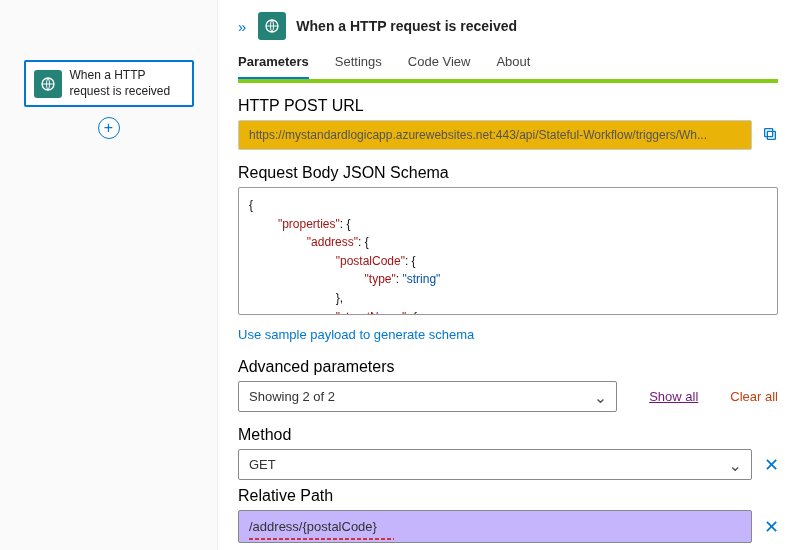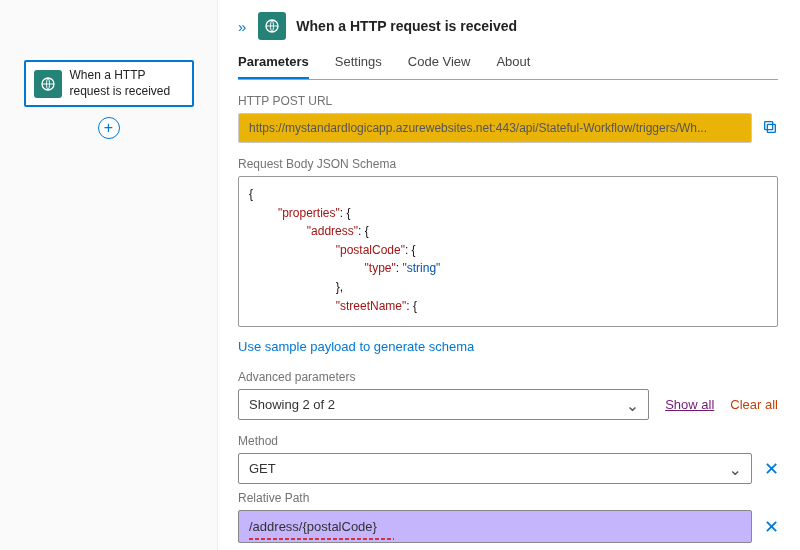--- a/index.html
+++ b/index.html
@@ -8,34 +8,34 @@
   .canvas { width: 218px; height: 100%; background: #fafafa; border-right: 1px solid #eee; padding-top: 60px; display: flex; flex-direction: column; align-items: center; }
   .node { width: 170px; border: 2px solid #0078d4; border-radius: 2px; background: #fff; display: flex; align-items: center; padding: 6px 8px; gap: 8px; }
   .node-icon, .hdr-icon { width: 28px; height: 28px; border-radius: 3px; background: #258277; display: flex; align-items: center; justify-content: center; flex: 0 0 28px; }
   .node-icon svg, .hdr-icon svg { width: 16px; height: 16px; fill: #fff; }
   .node-text { font-size: 12px; color: #222; line-height: 1.3; }
   .add-btn { margin-top: 10px; width: 22px; height: 22px; border: 1px solid #0078d4; border-radius: 50%; color: #0078d4; display: flex; align-items: center; justify-content: center; font-size: 16px; font-weight: 300; cursor: pointer; background:#fff; }
   .panel { flex: 1; height: 100%; padding: 12px 22px 0 20px; display: flex; flex-direction: column; overflow: hidden; }
   .panel-hdr { display: flex; align-items: center; gap: 10px; margin-bottom: 14px; }
   .collapse { color: #0078d4; font-size: 15px; cursor: pointer; padding-right: 2px; }
   .panel-title { font-size: 14px; font-weight: 600; color: #222; }
-  .tabs { display: flex; gap: 26px; border-bottom: 1px solid #84cc16; margin-bottom: 14px; }
+  .tabs { display: flex; gap: 26px; border-bottom: 4px solid #84cc16; margin-bottom: 14px; }
   .tab { font-size: 13px; color: #444; padding-bottom: 8px; cursor: pointer; }
   .tab.active { font-weight: 600; border-bottom: 2px solid #0078d4; color: #222; }
-  .fld-label { font-size: 12px; color: #737373; margin-bottom: 5px; }
+  .fld-label { font-size: 16px; color: #000000; margin-bottom: 5px; }
   .url-row { display: flex; align-items: center; gap: 10px; margin-bottom: 14px; }
   .url-box { flex: 1; background: #eab308; color: #555; font-size: 12px; padding: 7px 10px; border-radius: 2px; white-space: nowrap; overflow: hidden; text-overflow: ellipsis; border:1px solid #c9c9c9; }
   .copy-icon { color: #0078d4; cursor: pointer; font-size: 15px; }
   .schema-box { border: 1px solid #999; border-radius: 2px; padding: 8px 10px 4px 10px; height: 158px; overflow: hidden; font-size: 12px; line-height: 1.55; position: relative; }
   .schema-box pre { font-family: Consolas, monospace; }
   .b { color: #111; }
   .k { color: #a31515; }
   .v { color: #0451a5; }
   .sample-link { font-size: 13px; color: #0078d4; margin: 12px 0 16px 0; display: inline-block; cursor: pointer; }
-  .adv-row { display: flex; align-items: center; gap: 16px; margin-bottom: 14px; }
+  .adv-row { display: flex; align-items: center; gap: 32px; margin-bottom: 14px; }
   .select-shell { flex: 1; position: relative; }
   .select { width: 100%; border: 1px solid #888; border-radius: 2px; font-size: 13px; color: #333; padding: 7px 10px; background: #fff; appearance: none; cursor: pointer; }
   .chev { position: absolute; right: 10px; top: 50%; transform: translateY(-50%); pointer-events: none; color: #555; }
   .showall { font-size: 13px; color: #701a75; text-decoration: underline; cursor: pointer; }
   .clearall { font-size: 13px; color: #c2410c; cursor: pointer; }
   .field-row { display: flex; align-items: center; gap: 12px; margin-bottom: 3px; }
   .input-shell { flex: 1; position: relative; }
   .text-input { width: 100%; border: 1px solid #888; border-radius: 2px; font-size: 13px; color: #333; padding: 8px 10px; background: #c4b5fd; }
   .remove-x { color: #0078d4; font-size: 18px; cursor: pointer; font-weight: 300; width: 14px; text-align: center; }
   .squiggle { position: absolute; left: 11px; bottom: 3px; height: 2px; width: 145px; background: repeating-linear-gradient(90deg, #d13438 0 4px, transparent 4px 6px); pointer-events:none;}

